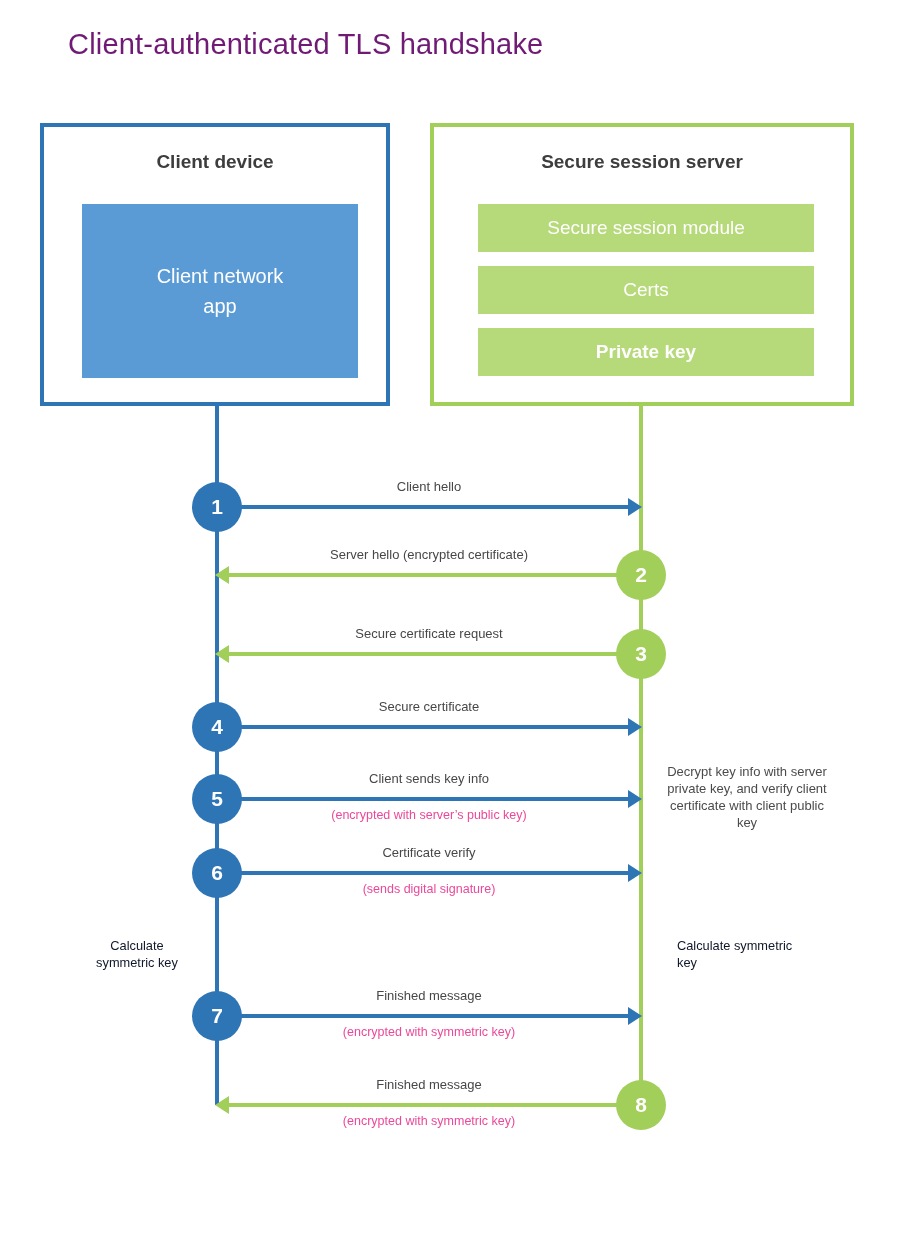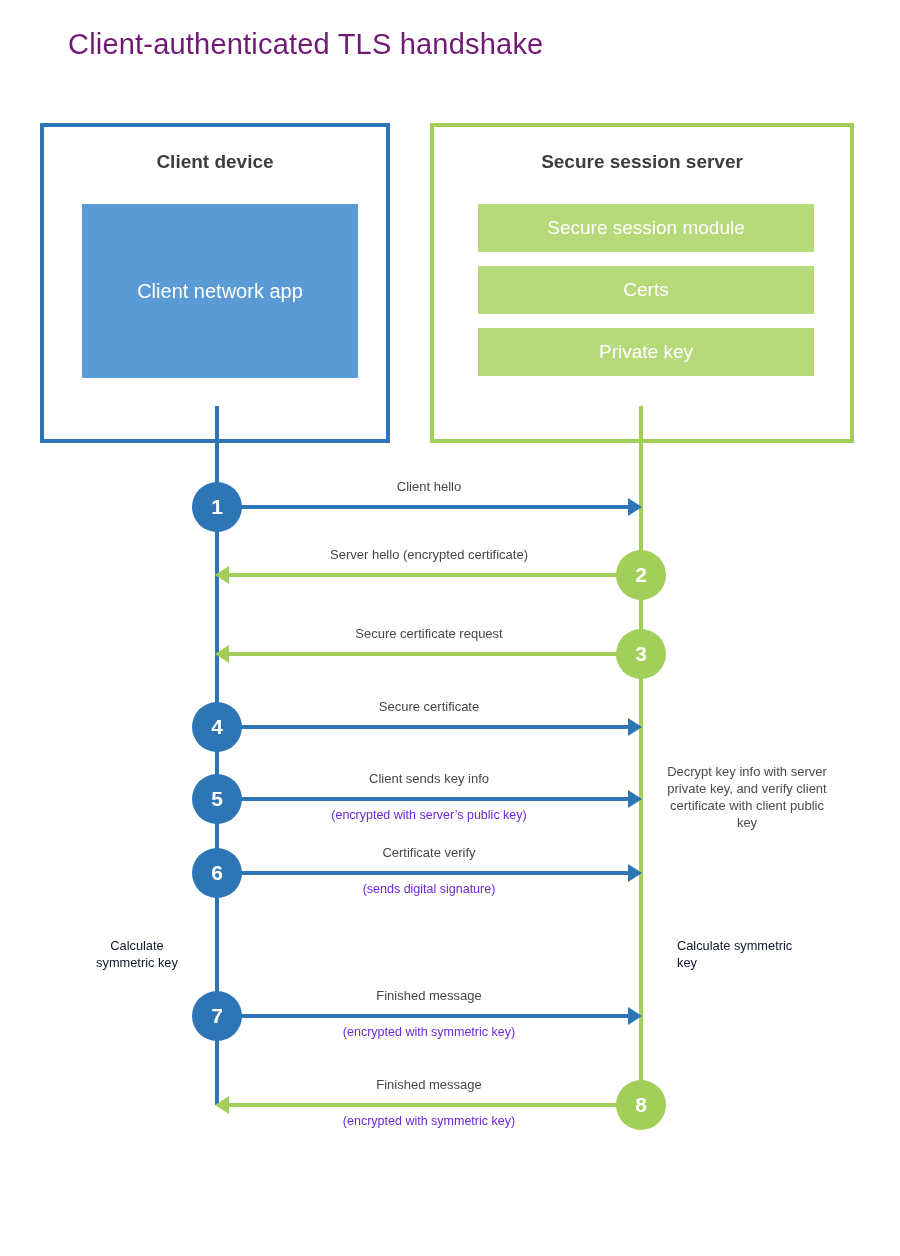--- a/index.html
+++ b/index.html
@@ -13,39 +13,39 @@
   *{margin:0;padding:0;box-sizing:border-box;}
   body{background:#ffffff;font-family:"Liberation Sans","DejaVu Sans",sans-serif;}
   .canvas{position:relative;width:900px;height:1256px;background:#ffffff;overflow:hidden;}
 
   .page-title{
     position:absolute;left:36px;top:28px;
     font-size:29px;font-weight:400;color:#701a75;letter-spacing:.2px;margin-left:32px;
   }
 
   
-  .actor-box{position:absolute;top:123px;height:320px;background:#fff;}
+  .actor-box{position:absolute;top:123px;height:283px;background:#fff;}
   .client-box{left:40px;width:350px;border:4px solid var(--blue);}
   .server-box{left:430px;width:424px;border:4px solid var(--green);}
   .box-title{
     margin-top:24px;text-align:center;
     font-size:19px;font-weight:bold;color:var(--text-dark);
   }
   .app-box{
     position:absolute;left:38px;top:77px;width:276px;height:174px;
     background:var(--blue-fill);color:#fff;font-size:20px;line-height:1.5;
     display:flex;align-items:center;justify-content:center;text-align:center;
-    padding:0 40px;
+    padding:0 60px;
   }
   .server-bar{
     position:absolute;left:44px;width:336px;height:48px;
     background:var(--green-fill);color:#fff;font-size:19px;
     display:flex;align-items:center;justify-content:center;text-align:center;
   }
-  .bar-1{top:77px;} .bar-2{top:139px;} .bar-3{top:201px;}
+  .bar-1{top:77px;} .bar-2{top:139px;} .bar-3{top:201px;font-weight:bold;}
 
   
   .vline{position:absolute;top:406px;width:4px;height:699px;}
   .vline-client{left:215px;background:var(--blue);}
   .vline-server{left:639px;background:var(--green);}
 
   
   .step{position:absolute;left:0;width:900px;height:0;}
   .s1{top:507px}.s2{top:575px}.s3{top:654px}.s4{top:727px}
   .s5{top:799px}.s6{top:873px}.s7{top:1016px}.s8{top:1105px}
@@ -65,21 +65,21 @@
   }
   .right .circle{left:192px;background:var(--blue);}
   .left  .circle{left:616px;background:var(--green);}
 
   .msg{
     position:absolute;left:217px;width:424px;top:-31px;height:22px;line-height:22px;
     text-align:center;font-size:13px;color:var(--text-label);
   }
   .sub{
     position:absolute;left:217px;width:424px;top:9px;
-    text-align:center;font-size:12.5px;color:#6d28d9;
+    text-align:center;font-size:12.5px;color:#ec4899;
   }
 
   
   .note-decrypt{
     position:absolute;left:667px;top:763px;width:160px;
     font-size:13px;line-height:1.32;color:#4b4b4b;text-align:center;
   }
   .calc{font-size:12.8px;line-height:1.35;color:#0f172a;position:absolute;}
   .calc-left{left:85px;top:937px;width:104px;text-align:center;}
   .calc-right{left:677px;top:937px;width:120px;text-align:left;}

